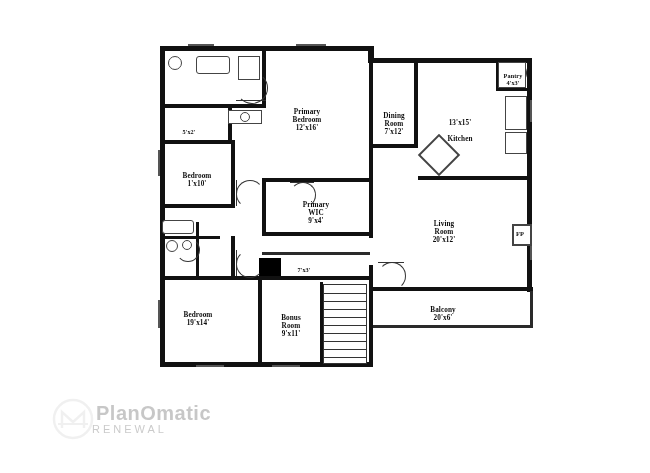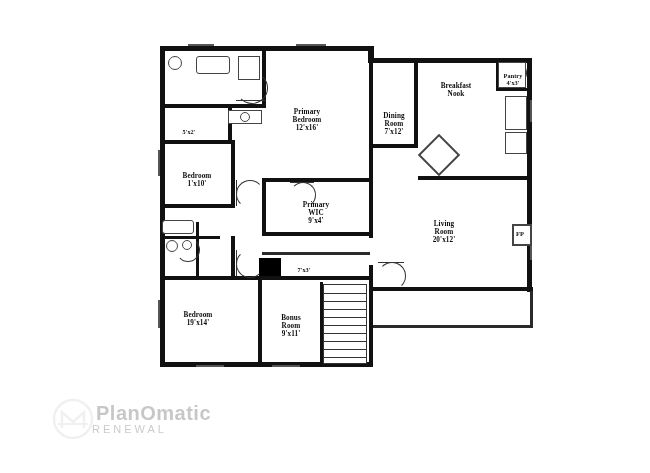--- a/index.html
+++ b/index.html
@@ -287,37 +287,41 @@
 Room</span>
     <span class="dim">9'x11'</span>
   </div>
 
   <div class="room-label small" style="left:371px; top:104px; width:46px;">
     <span>Dining
 Room</span>
     <span class="dim">7'x12'</span>
   </div>
 
-  <div class="room-label small" style="left:424px; top:74px; width:64px;">
-    <span>Breakfast
-Nook</span>
-  </div>
 
   <div class="room-label tiny" style="left:497px; top:66px; width:32px;">
     <span>Pantry</span>
     <span class="dim">4'x3'</span>
   </div>
 
+  <div class="room-label small" style="left:431px; top:111px; width:58px;">
+    <span class="dim">13'x15'</span>
+    <span style="display:block;">Kitchen</span>
+  </div>
 
   <div class="room-label small" style="left:415px; top:212px; width:58px;">
     <span>Living
 Room</span>
     <span class="dim">20'x12'</span>
   </div>
 
+  <div class="room-label small" style="left:408px; top:298px; width:70px;">
+    <span>Balcony</span>
+    <span class="dim">20'x6'</span>
+  </div>
 
 </div>
 
 <svg id="watermark" viewBox="0 0 240 42">
   <circle cx="21" cy="21" r="19" fill="none" stroke="#b0b0b0" stroke-width="2.5"></circle>
   <path d="M10 30 L10 14 L21 24 L32 14 L32 30" fill="none" stroke="#b0b0b0" stroke-width="2.5"></path>
   <path d="M6 26 L36 26" stroke="#b0b0b0" stroke-width="2"></path>
 </svg>
 <div id="wm-text">
   <span>PlanOmatic</span>

